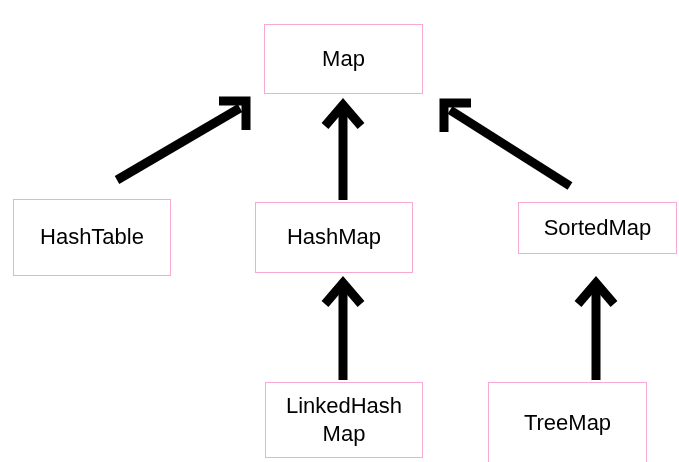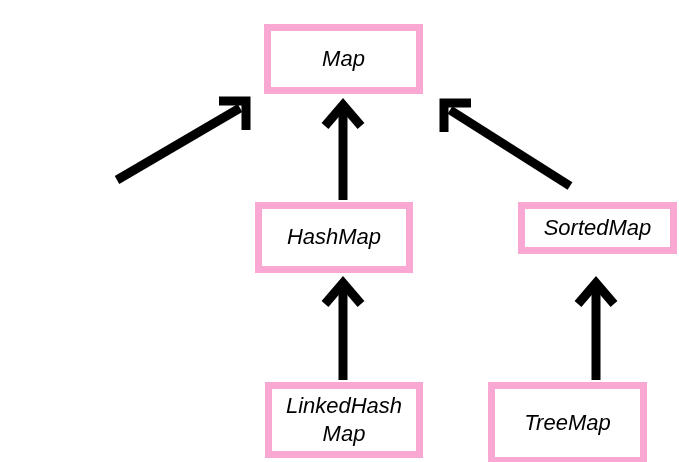--- a/index.html
+++ b/index.html
@@ -13,26 +13,25 @@
     width: 679px;
     height: 462px;
     background: #ffffff;
     overflow: hidden;
     font-family: "Liberation Sans", sans-serif;
   }
   .node {
     position: absolute;
     box-sizing: border-box;
     background: #ffffff;
-    border: 7px solid #f9a8d4;
+    border: 1px solid #f9a8d4;
     display: flex;
     align-items: center;
     justify-content: center;
     text-align: center;
-    font-style: italic;
   }
   .node-label {
     color: #000000;
     font-family: "Liberation Sans", sans-serif;
     font-size: 22px;
     font-weight: 400;
     line-height: 1.28;
     letter-spacing: 0px;
     white-space: pre-line;
     user-select: none;
@@ -89,20 +88,23 @@
     <g>
       <line class="edge-line" x1="596" y1="380" x2="596" y2="288"></line>
       <polyline class="edge-head" points="578,304 596,283 614,304"></polyline>
     </g>
   </svg>
 
   <div class="node" style="left:264px; top:24px; width:159px; height:70px;">
     <span class="node-label">Map</span>
   </div>
 
+  <div class="node" style="left:13px; top:199px; width:158px; height:77px;">
+    <span class="node-label">HashTable</span>
+  </div>
 
   <div class="node" style="left:255px; top:202px; width:158px; height:71px;">
     <span class="node-label">HashMap</span>
   </div>
 
   <div class="node" style="left:518px; top:202px; width:159px; height:52px;">
     <span class="node-label">SortedMap</span>
   </div>
 
   <div class="node" style="left:265px; top:382px; width:158px; height:76px;">

